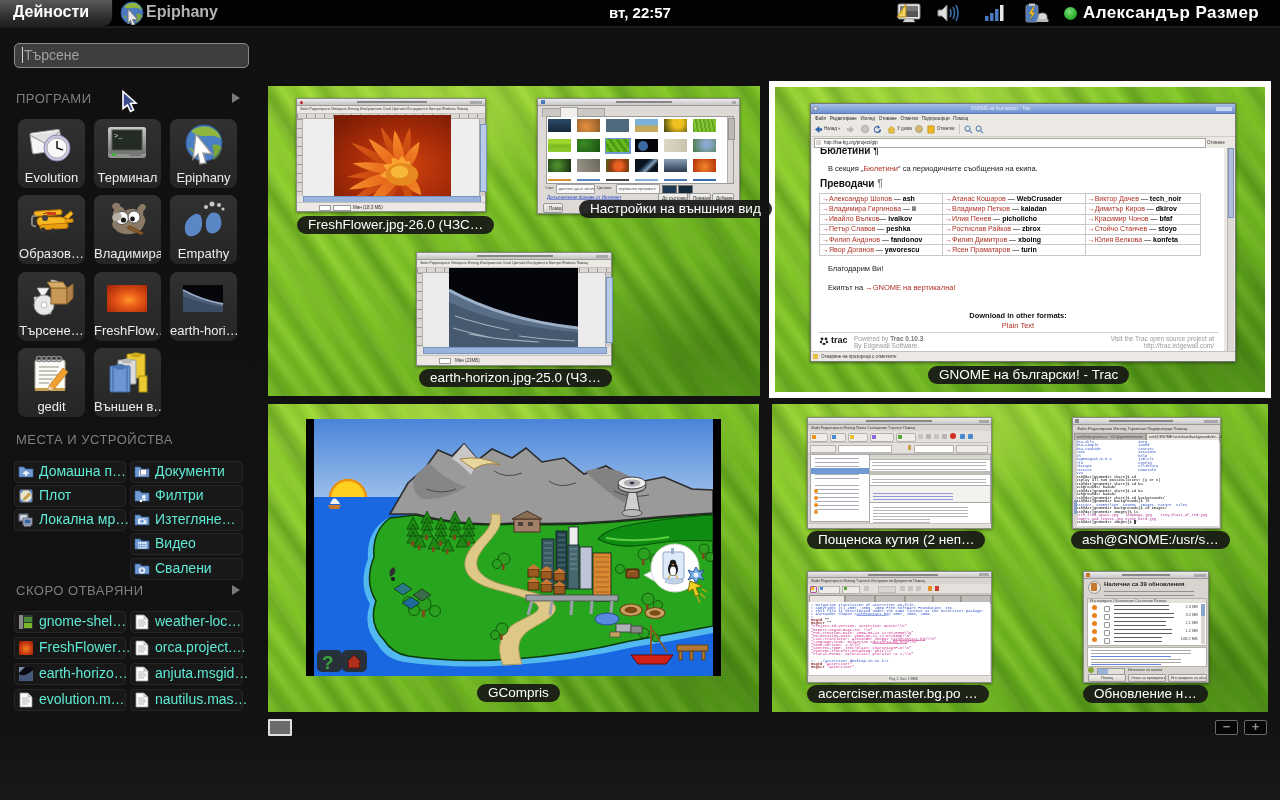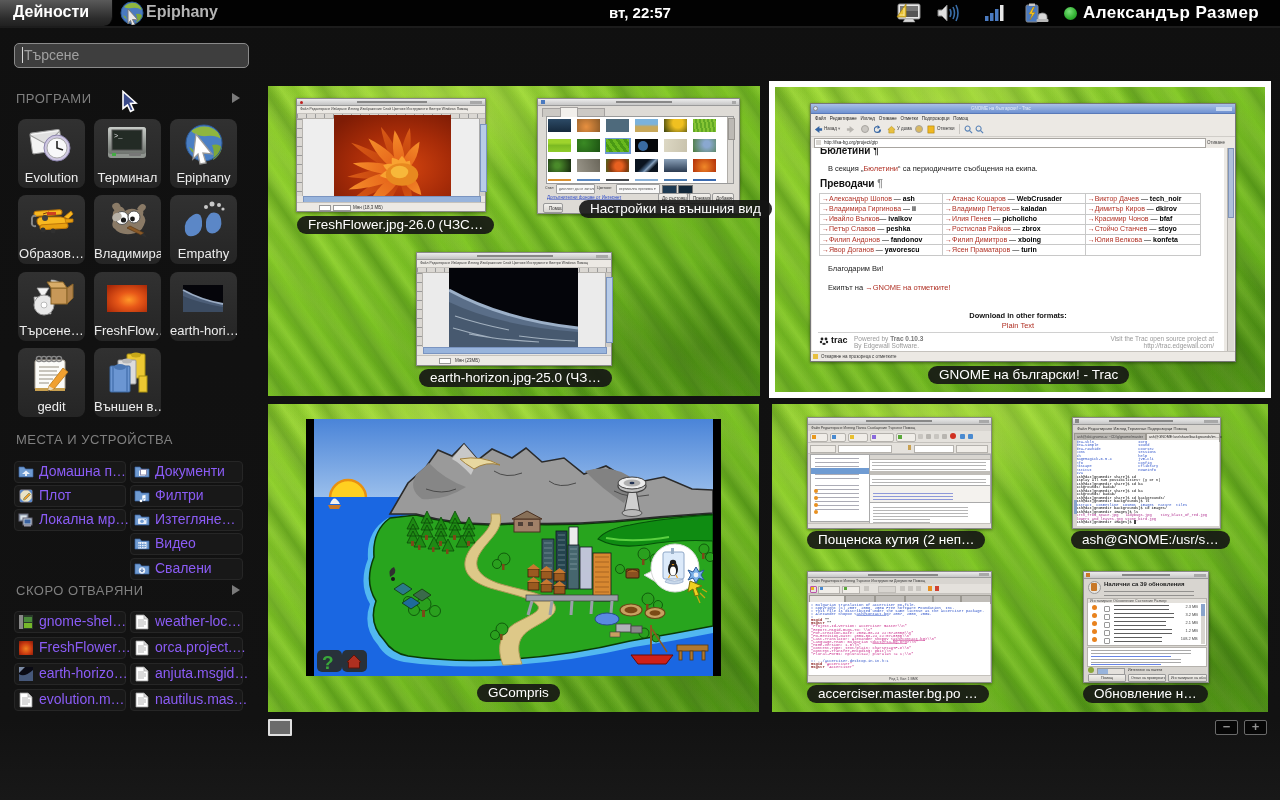--- a/index.html
+++ b/index.html
@@ -19,21 +19,21 @@
 
 #search{position:absolute;left:14px;top:43px;width:226px;height:23px;background:#3e3e3e;
  border:1px solid #8a8a8a;border-radius:5px;color:#a0a0a0;font-size:14px;line-height:23px;padding-left:7px;}
 .shead{position:absolute;font-size:13px;color:#7f7f7f;letter-spacing:0.5px;}
 .arr{position:absolute;width:0;height:0;border-left:8px solid #7a7a7a;border-top:5px solid transparent;border-bottom:5px solid transparent;}
 .tile{position:absolute;width:67px;height:69px;border-radius:8px;background:linear-gradient(#313131,#252525);}
 .tile .lab{position:absolute;left:0;bottom:3px;width:100%;text-align:center;font-size:13px;color:#ededed;white-space:nowrap;overflow:hidden;}
 .tile .ic{position:absolute;left:9px;top:2px;width:48px;height:48px;}
 .pitem{position:absolute;height:20px;border-radius:4px;background:#181818;border:1px solid #262626;}
 .pitem .pic{position:absolute;left:3px;top:2px;width:16px;height:16px;}
-.pitem .pl{position:absolute;left:24px;top:1px;font-size:14px;color:#8b5cf6;white-space:nowrap;}
+.pitem .pl{position:absolute;left:24px;top:1px;font-size:14px;color:#5eead4;white-space:nowrap;}
 
 .ws{position:absolute;overflow:hidden;
 background:
  radial-gradient(ellipse 55% 42% at 36% 6%, rgba(215,245,95,0.40), rgba(215,245,95,0) 65%),
  radial-gradient(ellipse 50% 45% at 88% 85%, rgba(8,40,0,0.22), rgba(8,40,0,0) 65%),
  repeating-linear-gradient(57deg, rgba(22,65,5,0) 0px, rgba(26,76,7,0.27) 14px, rgba(22,65,5,0) 28px, rgba(24,72,7,0.11) 39px, rgba(22,65,5,0) 50px),
  repeating-linear-gradient(52deg, rgba(205,248,105,0) 0px, rgba(210,248,115,0.16) 10px, rgba(205,248,105,0) 21px),
  repeating-linear-gradient(60deg, rgba(30,80,10,0) 0px, rgba(30,80,10,0.10) 30px, rgba(30,80,10,0) 62px),
  linear-gradient(150deg,#98d630,#80c725 45%,#68b11c 78%,#58a216)}
 #ws2f{position:absolute;left:769px;top:81px;width:502px;height:317px;background:#fff;}
@@ -669,21 +669,21 @@
     <td style="border:1px solid #c8c8c8;padding:0.5px 2px;"><span style="color:#b03024;">→Юлия Велкова</span> — <b>konfeta</b></td>
    </tr>
           <tr>
     <td style="border:1px solid #c8c8c8;padding:0.5px 2px;"><span style="color:#b03024;">→Явор Доганов</span> — <b>yavorescu</b></td>
     <td style="border:1px solid #c8c8c8;padding:0.5px 2px;"><span style="color:#b03024;">→Ясен Праматаров</span> — <b>turin</b></td>
     <td style="border:1px solid #c8c8c8;padding:0.5px 2px;"></td>
    </tr>
   </tbody>
       </table>
   <div style="position:absolute;left:16px;top:116px;font-size:7.5px;color:#222;">Благодарим Ви!</div>
-  <div style="position:absolute;left:16px;top:135px;font-size:7.5px;color:#222;">Екипът на <span style="color:#b03024;">→GNOME на отметките!</span></div>
+  <div style="position:absolute;left:16px;top:135px;font-size:7.5px;color:#222;">Екипът на <span style="color:#b03024;">→GNOME на вертикална!</span></div>
   <div style="position:absolute;left:0;top:163px;width:100%;text-align:center;font-size:7.5px;font-weight:bold;color:#111;">Download in other formats:</div>
   <div style="position:absolute;left:0;top:173px;width:100%;text-align:center;font-size:7.5px;color:#b03024;">Plain Text</div>
   <div style="position:absolute;left:6px;top:184px;width:400px;height:20px;border-top:1px solid #d0d0d0;">
    <svg style="position:absolute;left:1px;top:3px;width:10px;height:10px;" viewBox="0 0 10 10">
           <circle cx="3" cy="3" r="1.4" fill="#222"></circle>
           <circle cx="7" cy="3" r="1.4" fill="#222"></circle>
           <circle cx="2" cy="6" r="1.2" fill="#222"></circle>
           <circle cx="8" cy="6" r="1.2" fill="#222"></circle>
           <path d="M3 8 Q5 5.5 7 8 Q5 10 3 8Z" fill="#222"></path>
         </svg>

